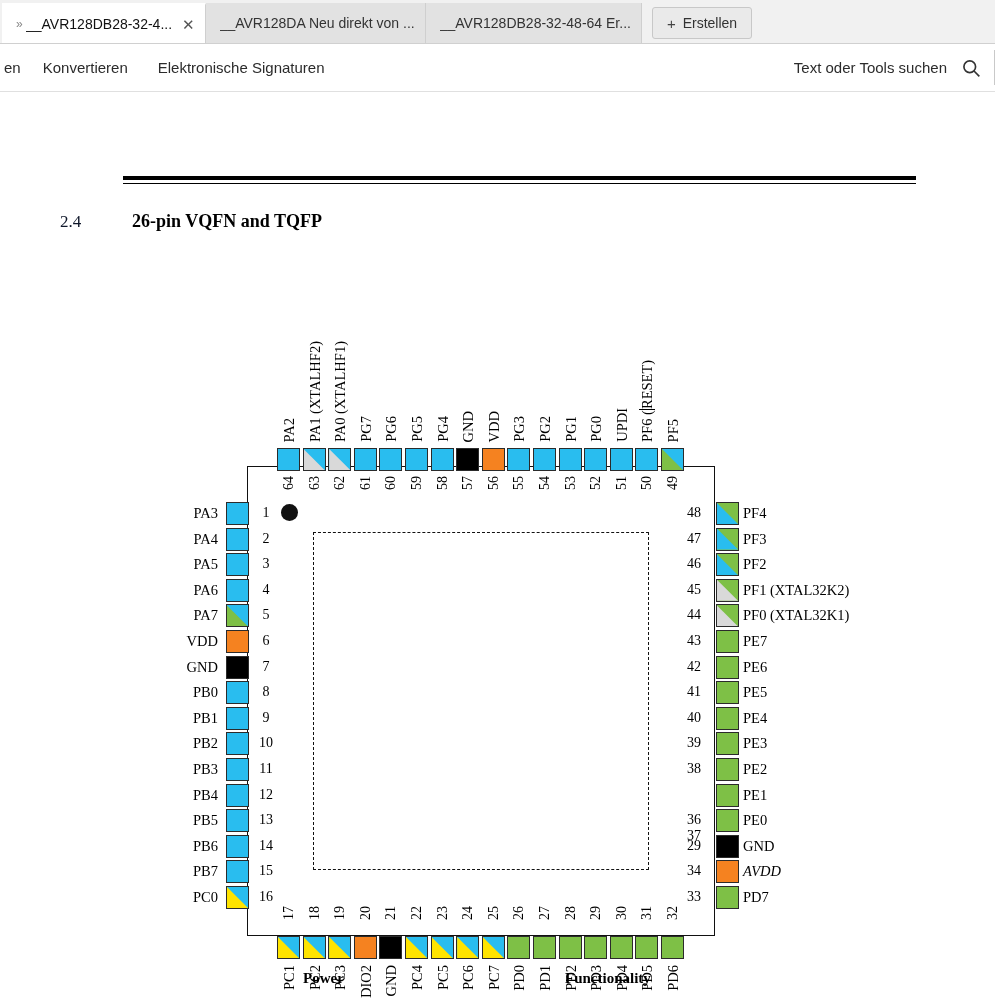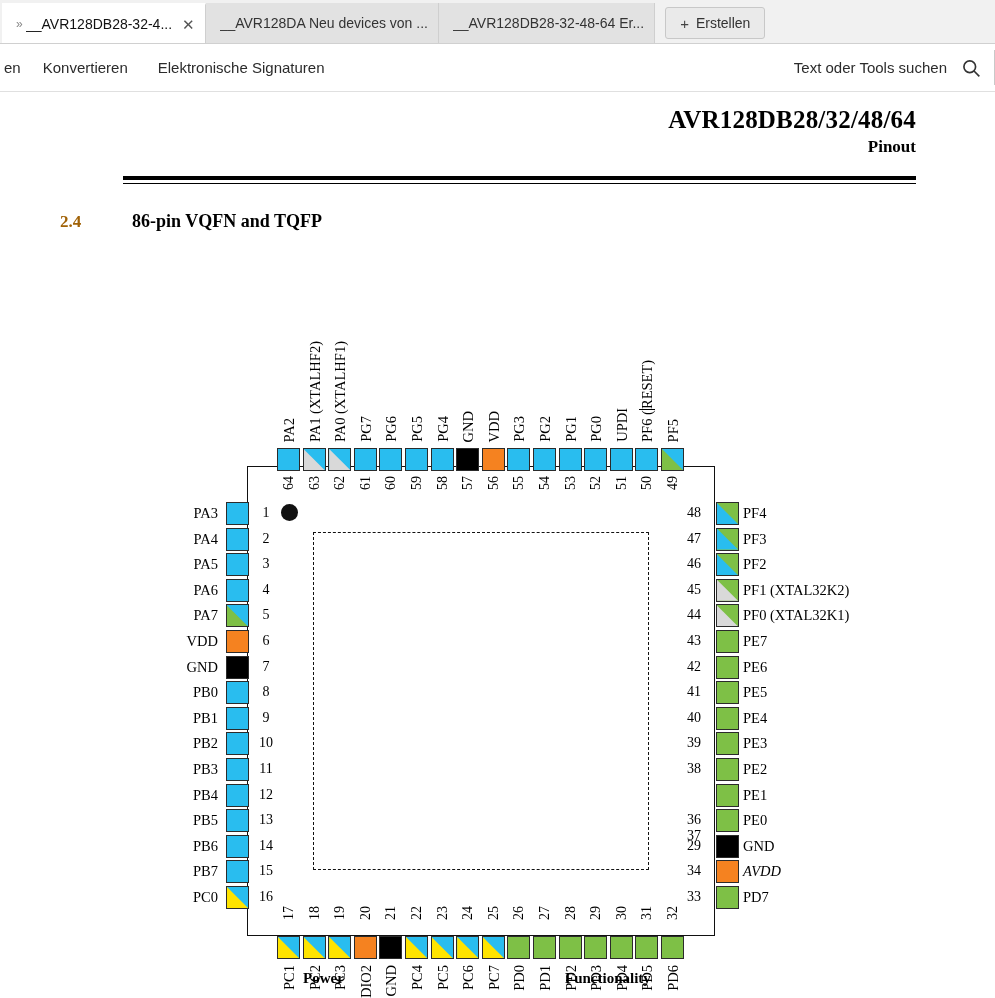--- a/index.html
+++ b/index.html
@@ -146,22 +146,22 @@
     left: 123px; right: 79px;
     top: 91px;
     height: 1px;
     background: #000;
   }
   .sec-num {
     position: absolute;
     left: 60px; top: 120px;
     font-family: "Liberation Serif", serif;
     font-size: 17px;
-    font-weight: bold;
-    color: #a16207;
+    font-weight: normal;
+    color: #0f172a;
   }
   .sec-title {
     position: absolute;
     left: 132px; top: 119px;
     font-family: "Liberation Serif", serif;
     font-size: 18px;
     font-weight: bold;
     color: #000;
   }
 
@@ -262,21 +262,21 @@
 </head>
 <body>
 
 <div class="tabstrip">
   <div class="tab active">
     <span class="tab-leading">»</span>
     <span class="tab-label">__AVR128DB28-32-4...</span>
     <span class="tab-close">✕</span>
   </div>
   <div class="tab">
-    <span class="tab-label">__AVR128DA Neu devices von ...</span>
+    <span class="tab-label">__AVR128DA Neu direkt von ...</span>
   </div>
   <div class="tab">
     <span class="tab-label">__AVR128DB28-32-48-64 Er...</span>
   </div>
   <div class="newtab">
     <span class="plus">+</span>
     <span>Erstellen</span>
   </div>
 </div>
 
@@ -291,29 +291,25 @@
         <circle cx="10.5" cy="10.5" r="7"></circle>
           <line x1="15.6" y1="15.6" x2="22" y2="22"></line>
       </svg>
     </span>
   </div>
   <div class="toolbar-edge"></div>
 </div>
 
 <div class="page">
 
-  <div class="doc-title-block">
-    <div class="doc-title">AVR128DB28/32/48/64</div>
-    <div class="doc-subtitle">Pinout</div>
-  </div>
   <div class="rule-thick"></div>
   <div class="rule-thin"></div>
 
   <div class="sec-num">2.4</div>
-  <div class="sec-title">86-pin VQFN and TQFP</div>
+  <div class="sec-title">26-pin VQFN and TQFP</div>
 
   <div class="diagram" id="diagram">
     <div class="chip-body"></div>
     <div class="chip-dash"></div>
     <div class="chip-dot"></div>
   <div class="pad" style="left: 226px; top: 410px;">
         <div class="half" style="background: rgb(41, 189, 239);"></div>
       </div>
       <div class="pnum" style="left: 254px; top: 413px; width: 24px;">1</div>
       <div class="plabel left" style="left: auto; top: 413px; right: 777px;">PA3</div>

